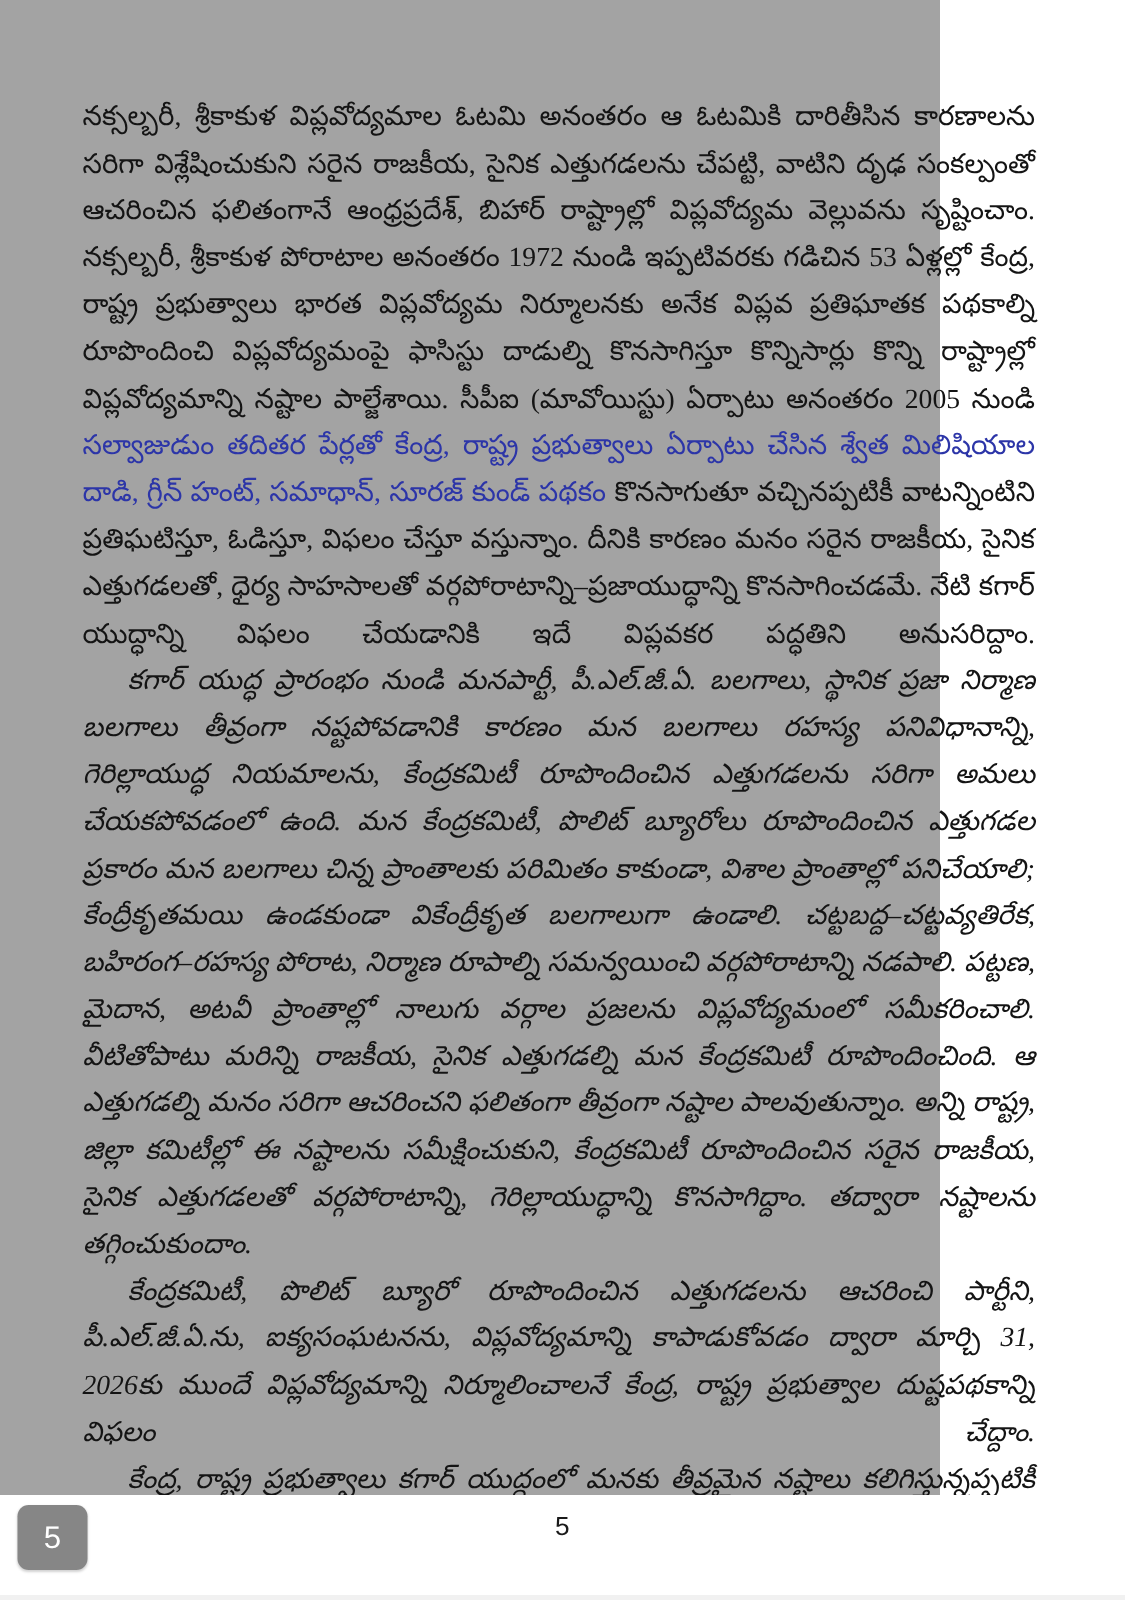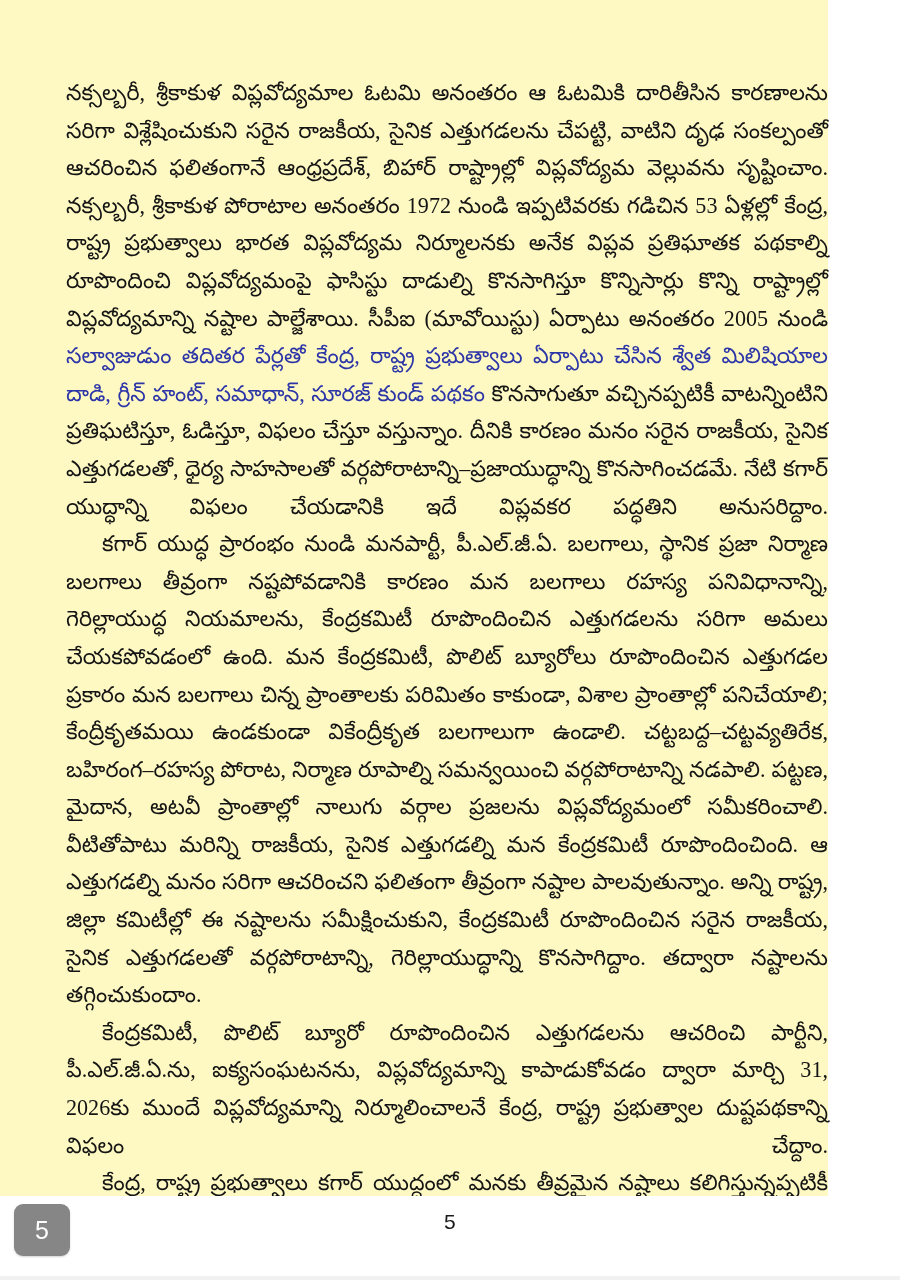--- a/index.html
+++ b/index.html
@@ -19,23 +19,23 @@
   #page-viewer {
     position: absolute;
     inset: 0;
     background: #ffffff;
   }
 
   #page-sheet {
     position: absolute;
     left: 0;
     top: 0;
-    width: 828px;
+    width: 752px;
     height: 1196px;
-    background: #fef9c3;
+    background: #a3a3a3;
   }
 
   #doc-body {
     position: absolute;
     left: 66px;
     top: 74px;
     width: 762px;
     color: #141414;
     font-size: 22.1px;
     line-height: 37.6px;
@@ -47,21 +47,21 @@
   .para {
     margin: 0;
     text-align: justify;
     text-align-last: left;
     font-size: 22.1px;
     line-height: 37.6px;
     color: #141414;
     -webkit-hyphens: none;
     hyphens: none;
   }
-  .para + .para { margin-top: 0; }
+  .para + .para { margin-top: 0; font-style: italic; }
   .para.indent { text-indent: 36px; }
 
   .hl-blue { color: #2c35a8; }
 
   
   .para.justify-all { text-align-last: justify; }
 
   #page-footer {
     position: absolute;
     left: 0;

